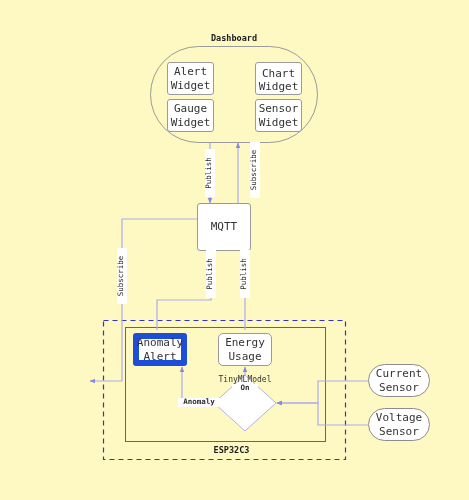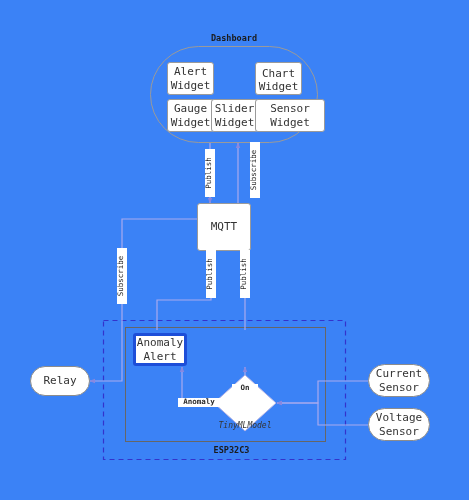--- a/index.html
+++ b/index.html
@@ -4,21 +4,21 @@
 <style>
   html, body {
     margin: 0;
     padding: 0;
     background: #ffffff;
   }
   #stage {
     position: relative;
     width: 469px;
     height: 500px;
-    background: #3b82f6;
+    background: #fef9c3;
     font-family: "DejaVu Sans Mono", "Liberation Mono", monospace;
     overflow: hidden;
   }
   svg.layer {
     position: absolute;
     left: 0;
     top: 0;
     width: 469px;
     height: 500px;
     overflow: visible;
@@ -34,21 +34,21 @@
     line-height: 1.25;
     color: #333333;
     background: #ffffff;
     white-space: pre;
   }
   .n-rect {
     border: 1px solid #9a9a9a;
     border-radius: 3px;
   }
   .n-rect-blue {
-    border: 3px solid #1d4ed8;
+    border: 6px solid #1d4ed8;
     border-radius: 3px;
   }
   .n-stadium {
     border: 1px solid #8c8c8c;
     border-radius: 999px;
   }
   .subgraph-title {
     position: absolute;
     font-size: 8.5px;
     font-weight: bold;
@@ -75,28 +75,27 @@
   .diamond-wrap {
     position: absolute;
   }
   .diamond-text {
     position: absolute;
     left: 0;
     top: 0;
     width: 100%;
     height: 100%;
     display: flex;
-    align-items: flex-end;
+    align-items: flex-start;
     justify-content: center;
     font-size: 8px;
     line-height: 1.25;
     color: #333333;
     text-align: center;
     white-space: pre;
-    font-style: italic;
   }
 </style>
 </head>
 <body>
 
 <div id="stage">
 
   <svg class="layer" viewBox="0 0 469 500">
     <defs>
       <marker id="arrow" viewBox="0 0 10 10" refX="9" refY="5" markerWidth="5" markerHeight="5" orient="auto-start-reverse">
@@ -142,50 +141,47 @@
   <div class="node n-rect" style="left:255px; top:62px; width:47px; height:33px;align-items:flex-end;">
     <span><span>Chart</span>
 <span>Widget</span></span>
   </div>
 
   <div class="node n-rect" style="left:167px; top:99px; width:47px; height:33px;">
     <span><span>Gauge</span>
 <span>Widget</span></span>
   </div>
 
-  <div class="node n-rect" style="left:211px; top:99px; width:47px; height:33px;">
-    <span><span>Slider</span>
-<span>Widget</span></span>
-  </div>
-
-  <div class="node n-rect" style="left:255px; top:99px; width:70px; height:33px;">
+
+  <div class="node n-rect" style="left:255px; top:99px; width:47px; height:33px;">
     <span><span>Sensor</span>
 <span>Widget</span></span>
   </div>
 
   <div class="node n-rect" style="left:197px; top:203px; width:54px; height:48px;">
     <span>MQTT</span>
   </div>
 
   <div class="node n-rect-blue" style="left:133px; top:333px; width:54px; height:33px;">
     <span><span>Anomaly</span>
 <span>Alert</span></span>
   </div>
 
+  <div class="node n-rect" style="left:218px; top:333px; width:54px; height:33px; border-radius:5px;">
+    <span><span>Energy</span>
+<span>Usage</span></span>
+  </div>
 
   <div class="diamond-wrap" style="left:214px; top:375px; width:62px; height:56px;">
     <div class="diamond-text"><span>TinyML</span>
 <span>Model</span></div>
   </div>
 
   <div class="subgraph-title" style="left:103px; top:445px; width:257px;">ESP32C3</div>
 
-  <div class="node n-stadium" style="left:30px; top:366px; width:60px; height:30px;">
-    <span>Relay</span>
-  </div>
 
   <div class="node n-stadium" style="left:368px; top:408px; width:62px; height:33px;">
     <span><span>Voltage</span>
 <span>Sensor</span></span>
   </div>
 
   <div class="node n-stadium" style="left:368px; top:364px; width:62px; height:33px;">
     <span><span>Current</span>
 <span>Sensor</span></span>
   </div>

